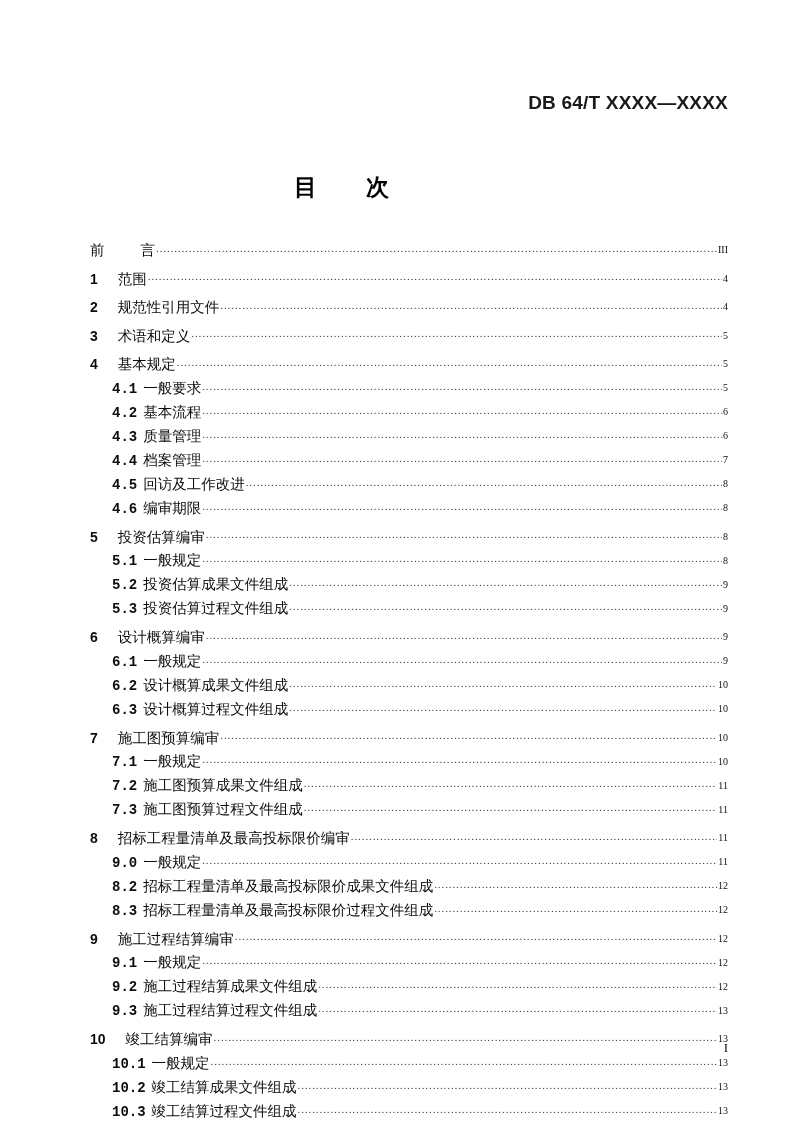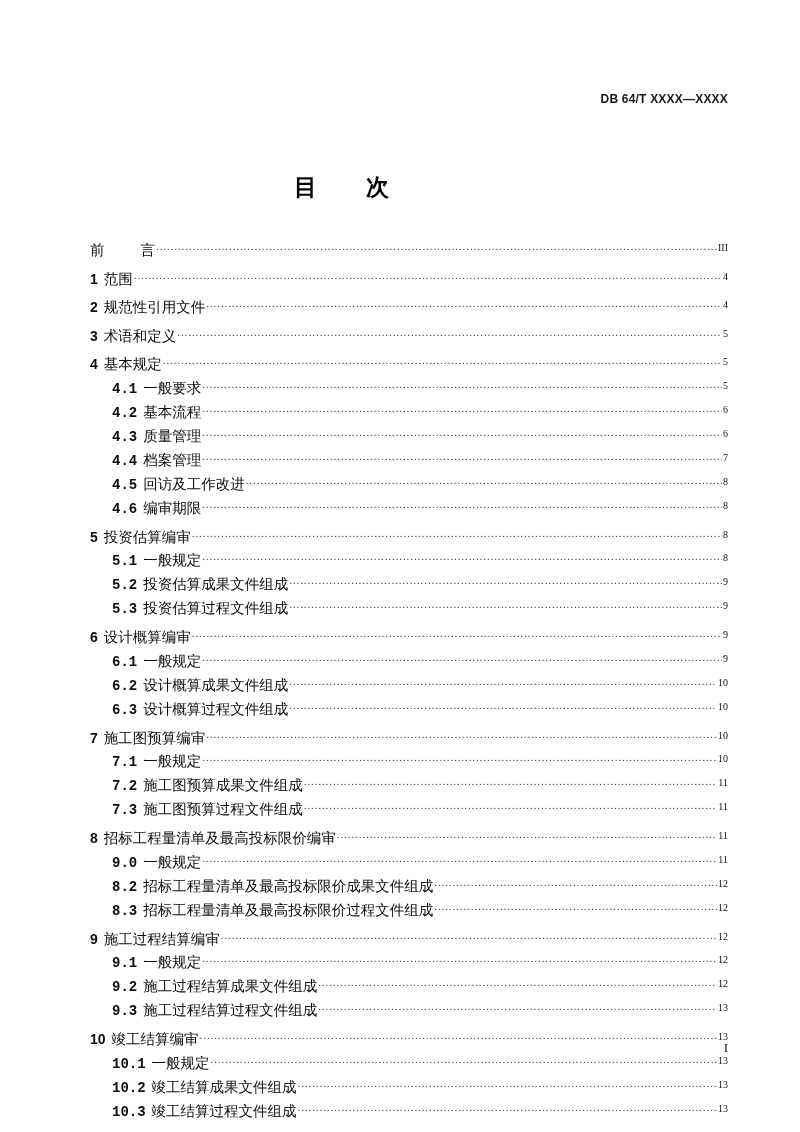--- a/index.html
+++ b/index.html
@@ -24,21 +24,21 @@
   }
 
   
   .doc-header {
     position: absolute;
     top: 92px;
     left: 72px;
     right: 72px;
     text-align: right;
     font-family: "Liberation Sans", "DejaVu Sans", sans-serif;
-    font-size: 12px;
+    font-size: 19px;
     font-weight: 700;
     letter-spacing: 0.2px;
     color: #1a1a1a;
     white-space: nowrap;
   }
 
   
   .doc-title {
     position: absolute;
     top: 172px;
@@ -54,21 +54,21 @@
 
   
   .toc {
     position: absolute;
     top: 243px;
     left: 90px;
     width: 638px;
   }
   .toc-entry {
     display: flex;
-    align-items: flex-start;
+    align-items: center;
     width: 100%;
     line-height: 1.0;
     white-space: nowrap;
     overflow: hidden;
   }
   .toc-entry .lbl {
     flex: 0 0 auto;
     font-size: 14.5px;
     color: #0d0d0d;
   }
@@ -98,21 +98,21 @@
   .lvl-front .lbl { letter-spacing: 0px; }
   .lvl-front .lbl .sp { display: inline-block; width: 36px; }
 
   
   .lvl-1 { margin-top: 14px; }
   .lvl-1 .lbl .num {
     font-family: "Liberation Sans", "DejaVu Sans", sans-serif;
     font-size: 14px;
     font-weight: 700;
   }
-  .lvl-1 .lbl .txt { margin-left: 6px; }
+  .lvl-1 .lbl .txt { margin-left: 20px; }
   .lvl-1 .pg { font-family: "Liberation Serif", "DejaVu Serif", serif; }
 
   
   .lvl-2 {
     margin-top: 9px;
     padding-left: 22px;
     width: calc(100% - 22px);
   }
   .lvl-2 .lbl .num {
     font-family: Liberation Mono, monospace;

